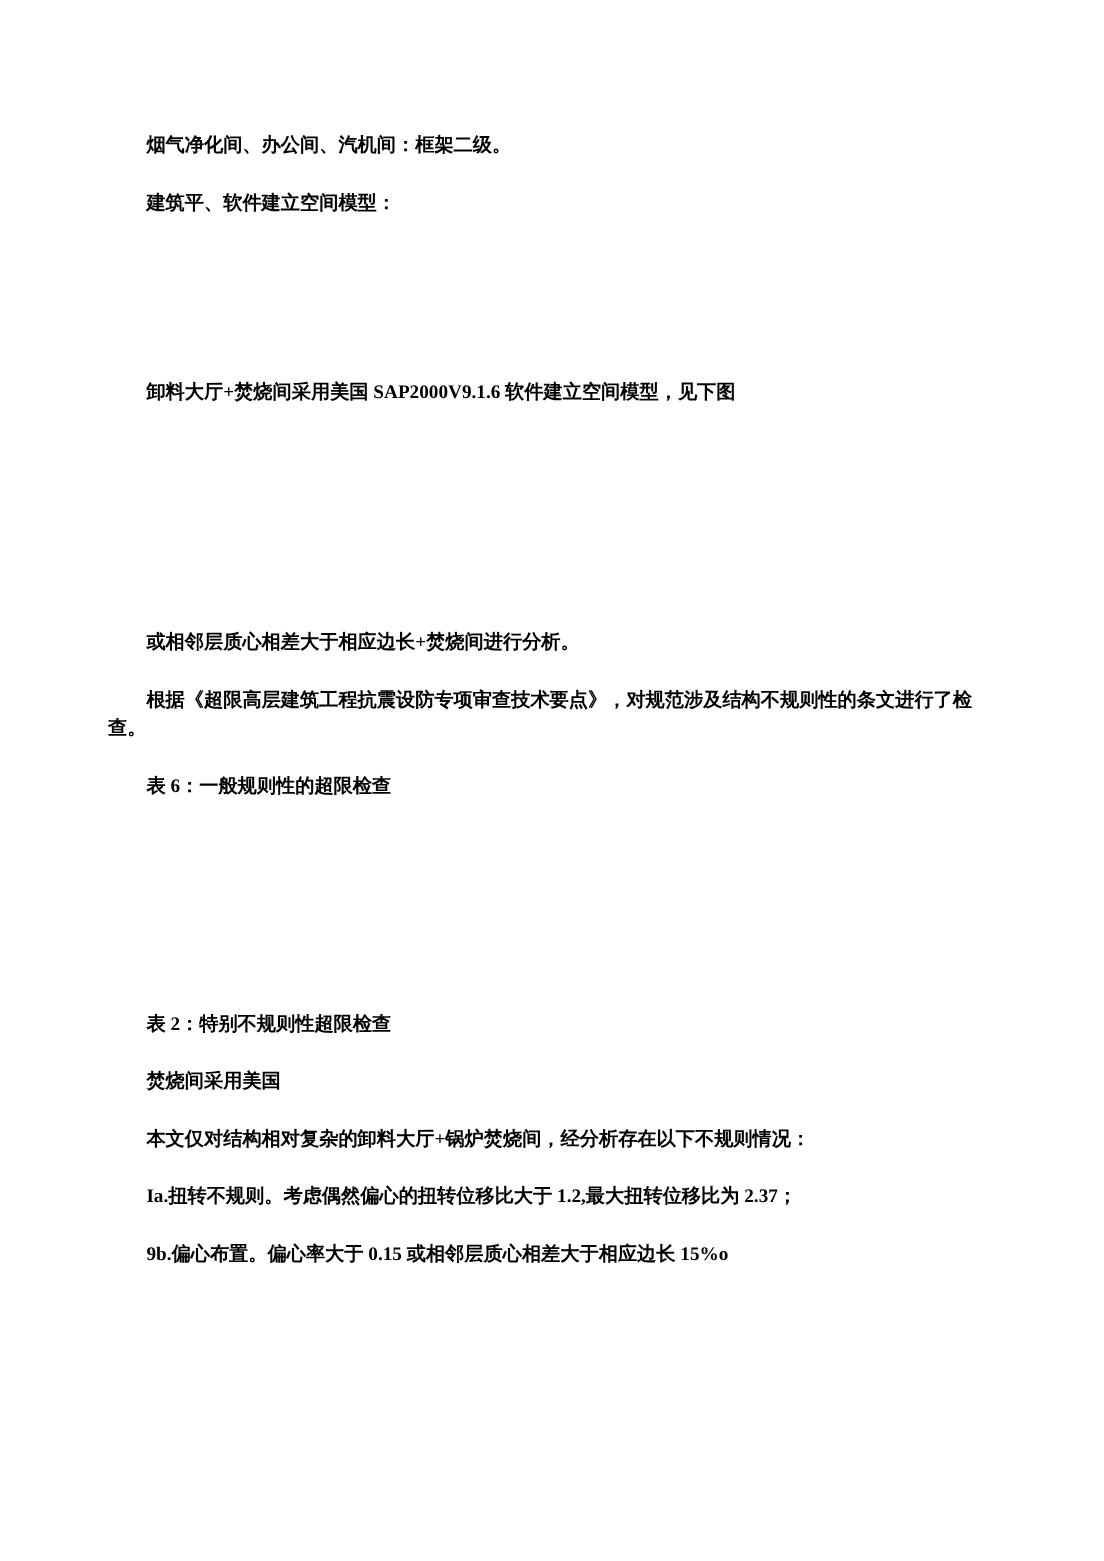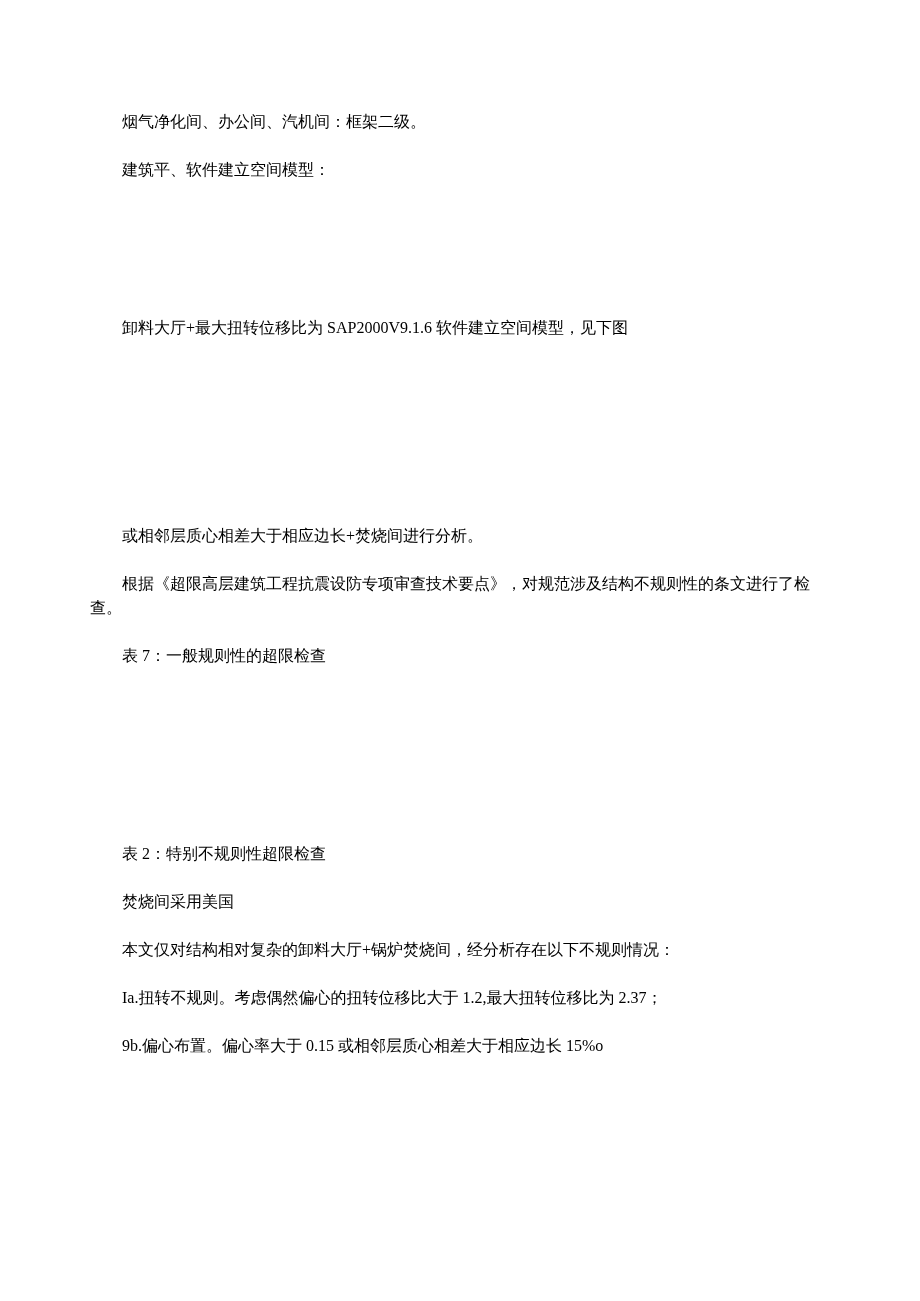--- a/index.html
+++ b/index.html
@@ -1,15 +1,15 @@
 <!DOCTYPE html>
 <html><head>
 <meta charset="utf-8">
 <style>
-  * { margin: 0; padding: 0; box-sizing: border-box; }
+  * { margin: 0; padding: 0; box-sizing: border-box; font-weight: bold; }
   body {
     width: 920px;
     height: 1301px;
     background: #ffffff;
     font-family: "SimSun", "宋体", serif;
     font-size: 16px;
     color: #000000;
     line-height: 1.5;
     padding: 110px 90px 0 90px;
   }
@@ -22,29 +22,29 @@
   .gap-large { height: 160px; }
 </style>
 </head>
 <body>
 
 <p class="para">烟气净化间、办公间、汽机间：框架二级。</p>
 <p class="para">建筑平、软件建立空间模型：</p>
 
 <div class="gap-small"></div>
 
-<p class="para">卸料大厅+最大扭转位移比为 SAP2000V9.1.6 软件建立空间模型，见下图</p>
+<p class="para">卸料大厅+焚烧间采用美国 SAP2000V9.1.6 软件建立空间模型，见下图</p>
 
 <div class="gap-large"></div>
 
 <p class="para">或相邻层质心相差大于相应边长+焚烧间进行分析。</p>
 
 <p class="para">根据《超限高层建筑工程抗震设防专项审查技术要点》，对规范涉及结构不规则性的条文进行了检查。</p>
 
-<p class="para">表 7：一般规则性的超限检查</p>
+<p class="para">表 6：一般规则性的超限检查</p>
 
 <div class="gap-medium"></div>
 
 <p class="para">表 2：特别不规则性超限检查</p>
 
 <p class="para">焚烧间采用美国</p>
 
 <p class="para">本文仅对结构相对复杂的卸料大厅+锅炉焚烧间，经分析存在以下不规则情况：</p>
 
 <p class="para">Ia.扭转不规则。考虑偶然偏心的扭转位移比大于 1.2,最大扭转位移比为 2.37；</p>

